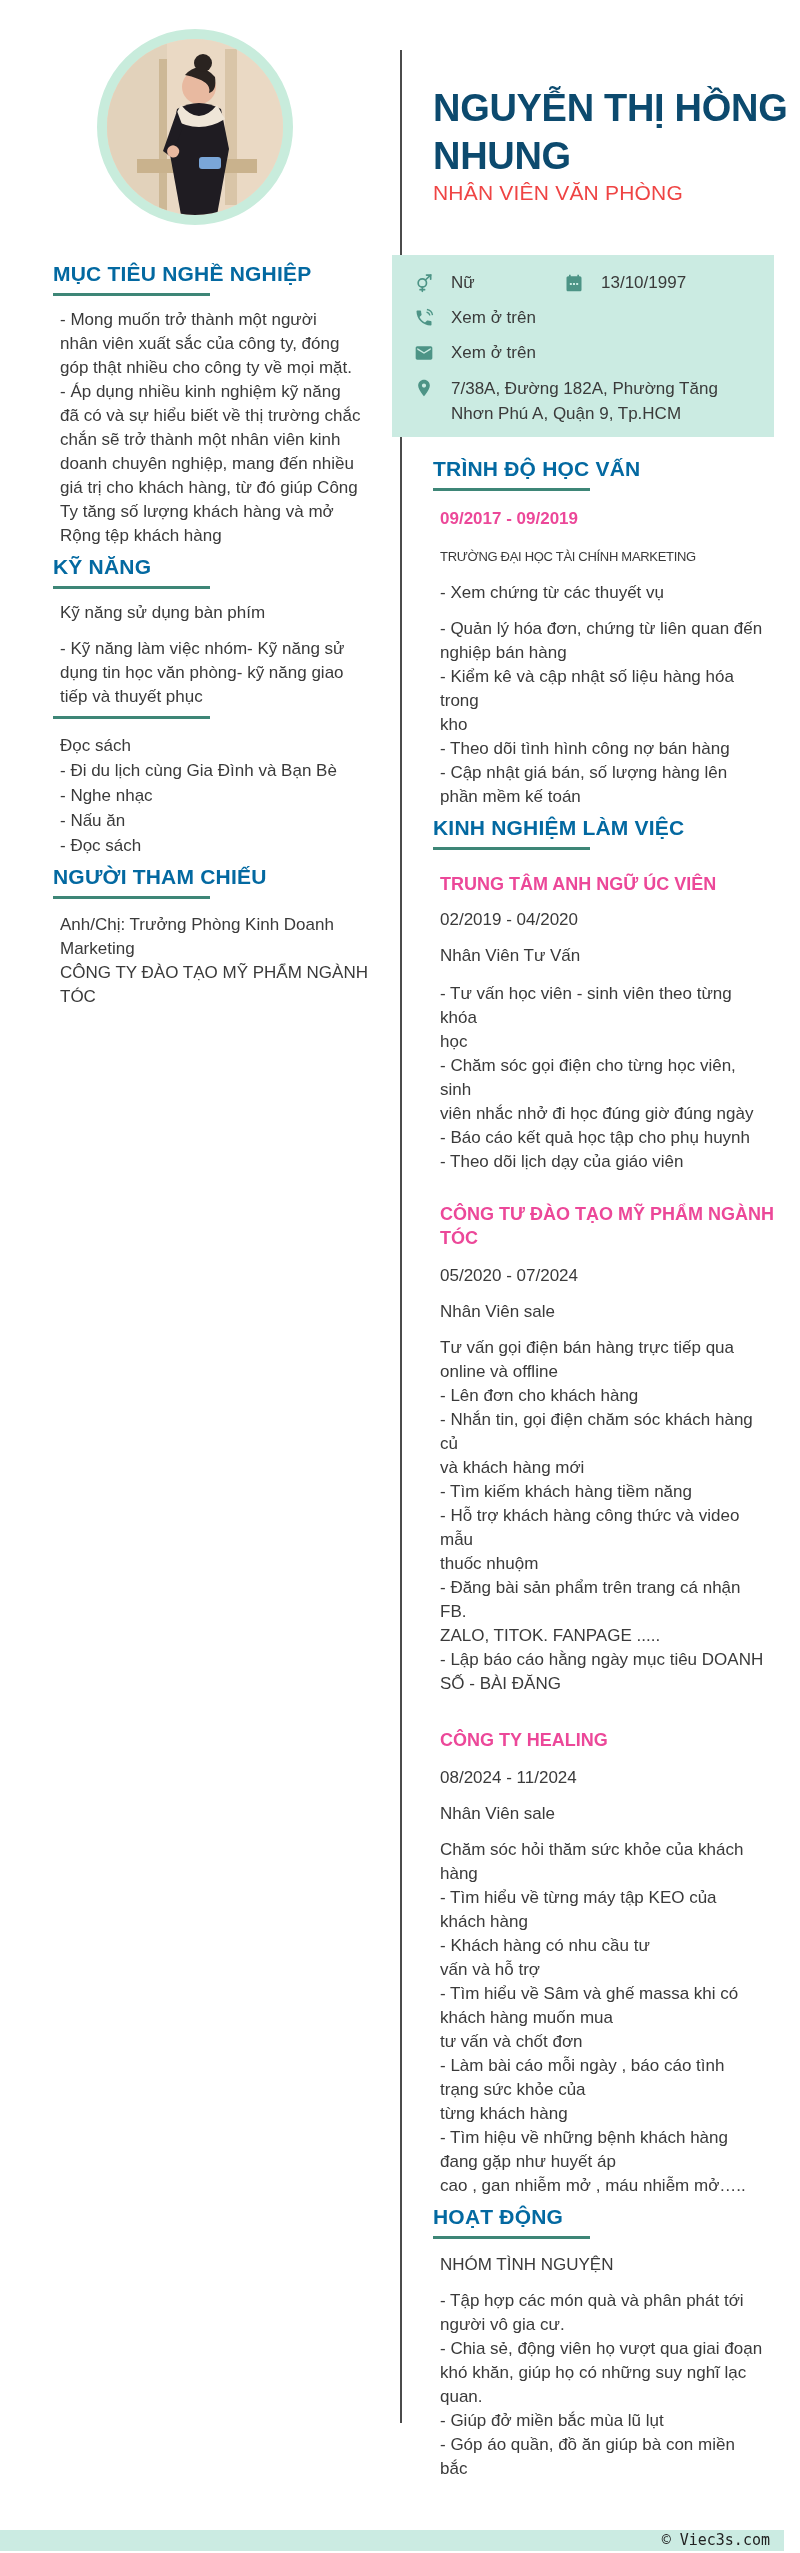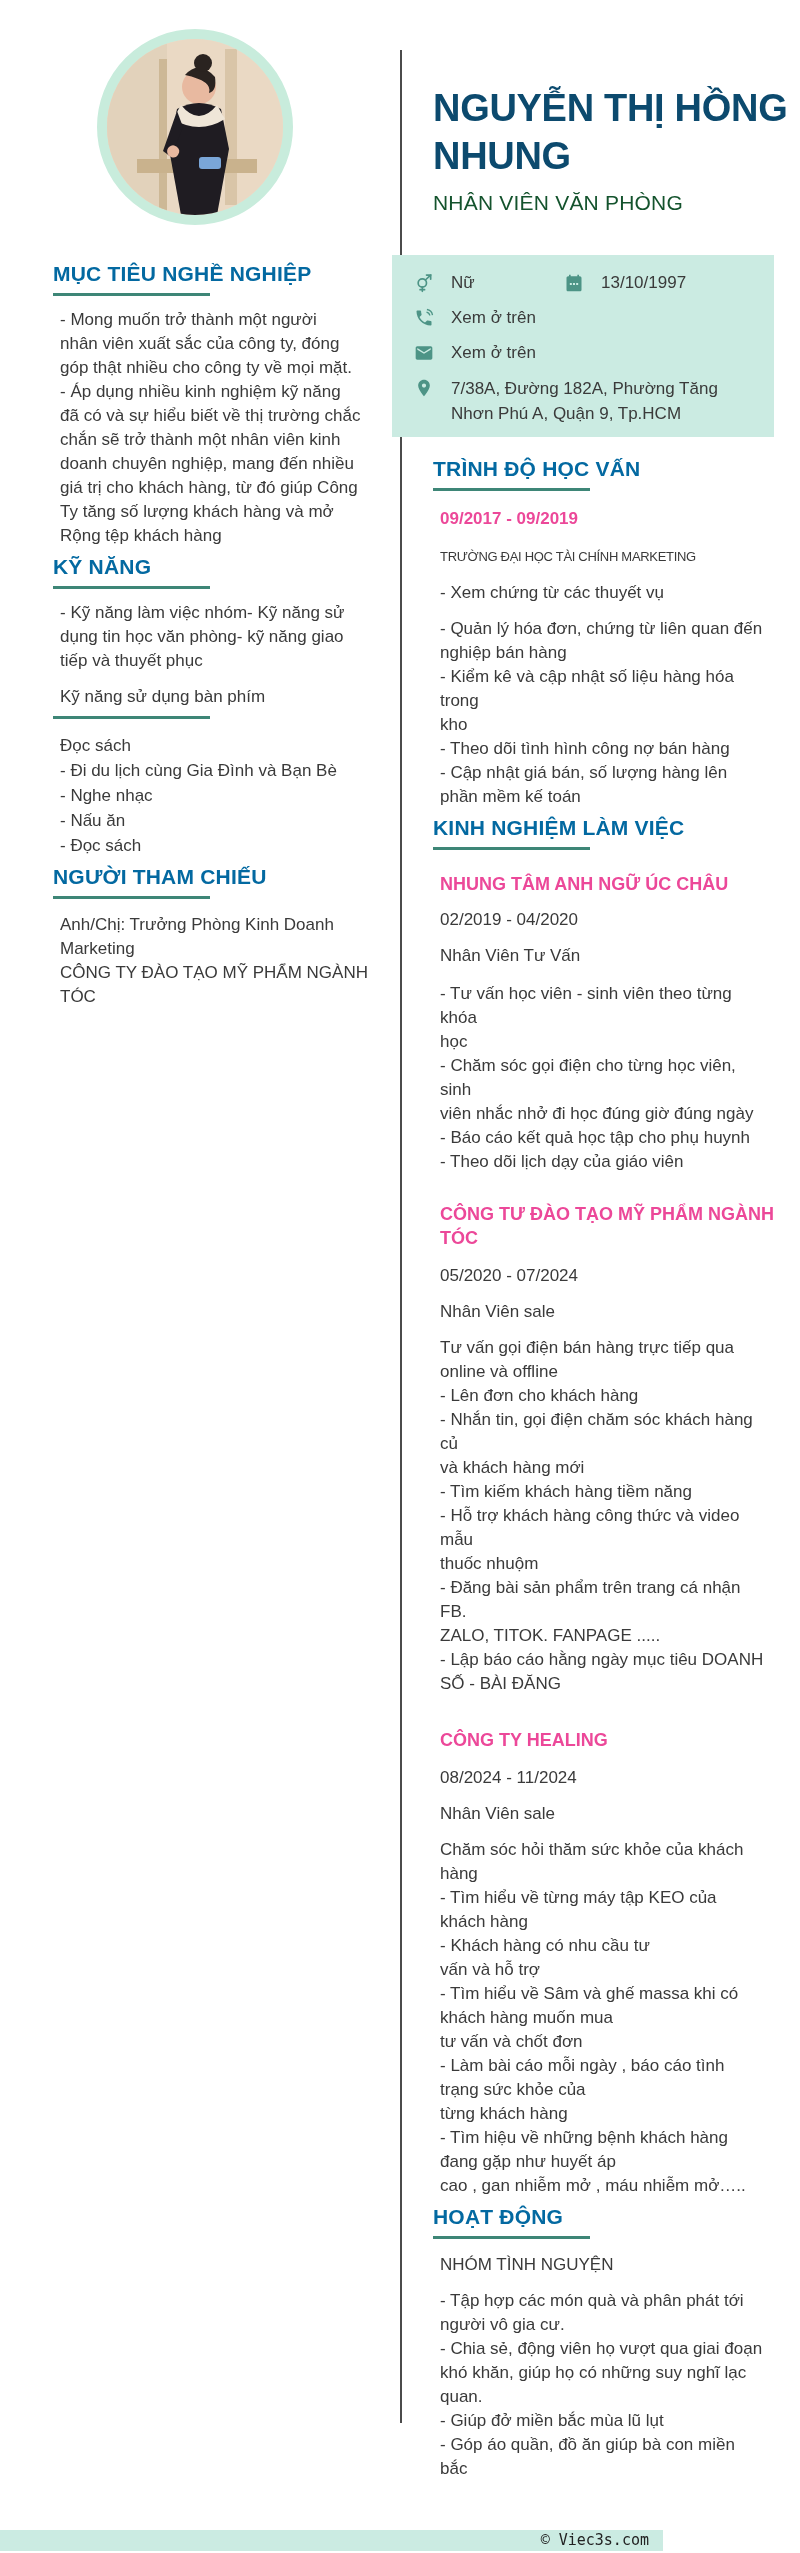--- a/index.html
+++ b/index.html
@@ -12,21 +12,21 @@
   .photo-ring{
     position:absolute;left:97px;top:29px;width:176px;height:176px;
     border:10px solid #c8ecdc;border-radius:50%;overflow:hidden;background:#e9dfcd;
   }
   .photo-ring svg{display:block;}
   
   .v-divider{position:absolute;left:400px;top:50px;width:2px;height:2373px;background:#4b4b4b;}
   
   .name-block{position:absolute;left:433px;top:84px;width:360px;}
   .cv-name{font-size:38px;line-height:48px;font-weight:bold;color:#0c4a6e;letter-spacing:-0.3px;white-space:pre-line;}
-  .cv-title{font-size:21px;line-height:26px;color:#14532d;margin-top:10px;letter-spacing:0.2px;}
+  .cv-title{font-size:21px;line-height:26px;color:#ef4444;letter-spacing:0.2px;}
   
   .contact-box{
     position:absolute;left:392px;top:255px;width:382px;height:182px;
     background:#cbebe2;box-sizing:border-box;padding:16px 10px 0 22px;
   }
   .c-row{display:flex;align-items:flex-start;margin-bottom:11px;font-size:17px;line-height:24px;}
   .c-cell{display:flex;align-items:flex-start;gap:8px;}
   .c-cell.first{width:150px;}
   .c-icon{width:20px;height:20px;flex:none;margin-right:9px;margin-top:2px;}
   
@@ -40,21 +40,21 @@
   p{margin:7px;font-size:17px;line-height:24px;}
   .b{font-weight:bold;color:#ec4899;}
   .company{font-size:18px;line-height:24px;}
   .fit{font-size:13px;letter-spacing:-0.3px;}
   .lh25{line-height:25px;}
   .mt12{margin-top:12px;} .mt14{margin-top:14px;} .mt16{margin-top:16px;}
   .mt20{margin-top:20px;} .mt22{margin-top:22px;} .mt26{margin-top:26px;}
   .mt28{margin-top:28px;} .mt32{margin-top:32px;}
   
   .footer-bar{
-    position:absolute;left:0;bottom:2px;width:663px;height:21px;background:#cbebe2;
+    position:absolute;left:0;bottom:2px;width:784px;height:21px;background:#cbebe2;
     font-family:"DejaVu Sans Mono",monospace;font-size:15px;line-height:21px;
     text-align:right;box-sizing:border-box;padding-right:14px;color:#222;
   }
 </style>
 </head>
 <body>
 
 <div class="photo-ring">
   <svg width="176" height="176" viewBox="0 0 176 176">
     <rect x="0" y="0" width="176" height="176" fill="#ead9c4"></rect>
@@ -145,24 +145,24 @@
 chắn sẽ trở thành một nhân viên kinh
 doanh chuyên nghiệp, mang đến nhiều
 giá trị cho khách hàng, từ đó giúp Công
 Ty tăng số lượng khách hàng và mở
 Rộng tệp khách hàng</p>
   </section>
 
   <section>
     <h2 class="sec mt26">KỸ NĂNG</h2>
     <div class="sec-line"></div>
+    <p class="pre mt12">Kỹ năng sử dụng bàn phím</p>
     <p class="pre mt12">- Kỹ năng làm việc nhóm- Kỹ năng sử
 dụng tin học văn phòng- kỹ năng giao
 tiếp và thuyết phục</p>
-    <p class="pre mt12">Kỹ năng sử dụng bàn phím</p>
   </section>
 
   <section>
     <div class="sec-line"></div>
     <p class="pre mt14 lh25">Đọc sách
 - Đi du lịch cùng Gia Đình và Bạn Bè
 - Nghe nhạc
 - Nấu ăn
 - Đọc sách</p>
   </section>
@@ -192,21 +192,21 @@
 - Theo dõi tình hình công nợ bán hàng
 - Cập nhật giá bán, số lượng hàng lên
 phần mềm kế toán</p>
   </section>
 
   <section>
     <h2 class="sec mt14">KINH NGHIỆM LÀM VIỆC</h2>
     <div class="sec-line"></div>
 
     <div>
-      <p class="b company pre mt22">NHUNG TÂM ANH NGỮ ÚC CHÂU</p>
+      <p class="b company pre mt22">TRUNG TÂM ANH NGỮ ÚC VIÊN</p>
       <p class="mt12">02/2019 - 04/2020</p>
       <p class="mt12">Nhân Viên Tư Vấn</p>
       <p class="pre mt14">- Tư vấn học viên - sinh viên theo từng
 khóa
 học
 - Chăm sóc gọi điện cho từng học viên,
 sinh
 viên nhắc nhở đi học đúng giờ đúng ngày
 - Báo cáo kết quả học tập cho phụ huynh
 - Theo dõi lịch dạy của giáo viên</p>

